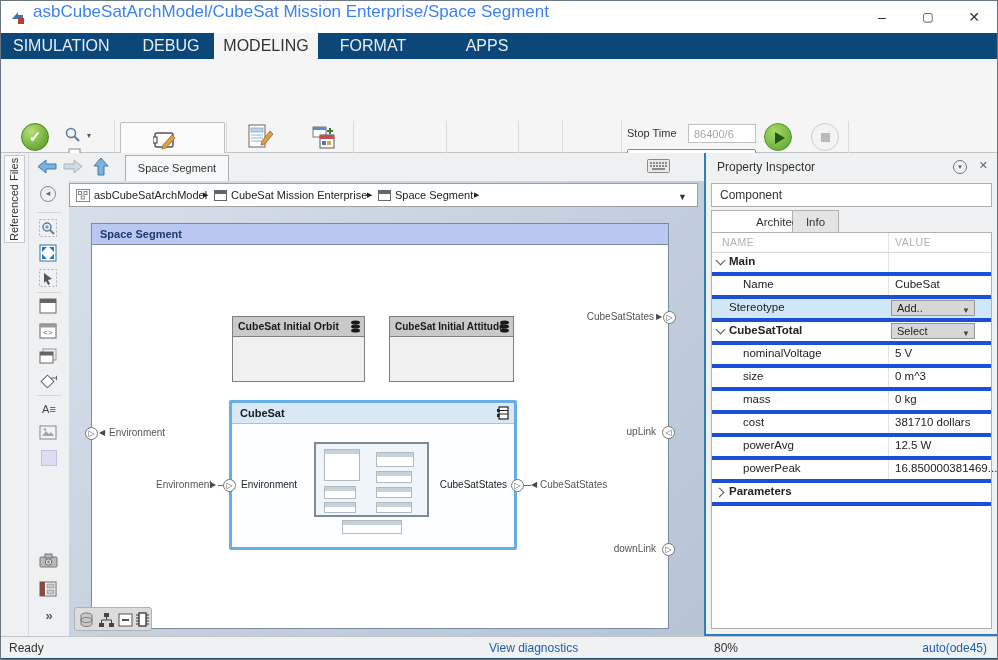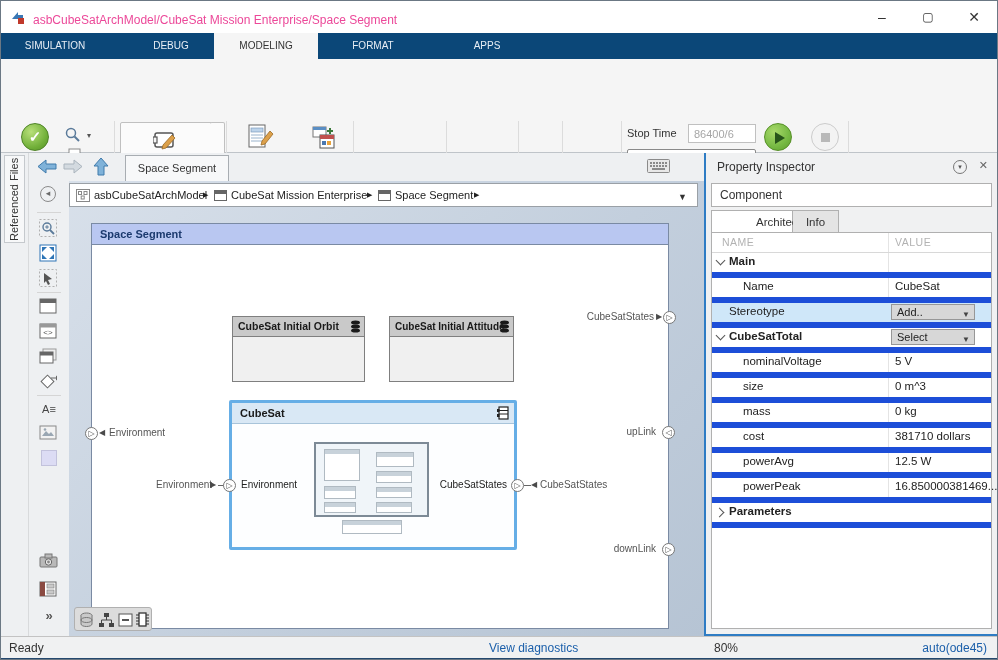--- a/index.html
+++ b/index.html
@@ -1,24 +1,24 @@
 <!DOCTYPE html>
 <html><head>
 <meta charset="utf-8">
 <style>
   html,body{margin:0;padding:0;background:#dfe3e8;}
   .win{position:relative;width:998px;height:660px;background:#fff;font-family:"Liberation Sans",sans-serif;overflow:hidden;border:1px solid #6b7884;box-sizing:border-box;}
   .abs{position:absolute;}
   
   .titlebar{left:0;top:0;width:998px;height:32px;background:#fff;}
-  .title-text{left:32px;top:12px;font-size:12px;color:#ec4899;white-space:nowrap;}
+  .title-text{left:32px;top:1px;font-size:17px;color:#3b82f6;white-space:nowrap;}
   .winbtn{top:0;width:46px;height:32px;text-align:center;line-height:32px;font-size:14px;color:#333;}
   
   .tabstrip{left:0;top:32px;width:998px;height:26px;background:#0b4778;}
-  .tstab{top:0;height:26px;line-height:26px;color:#e8eef5;font-size:10px;text-align:center;}
+  .tstab{top:0;height:26px;line-height:26px;color:#e8eef5;font-size:16px;text-align:center;}
   .tstab.active{background:#f5f5f5;color:#333;}
   .qat{top:37px;height:18px;line-height:18px;color:#e8eef5;font-size:14px;text-align:center;}
   .qat.dim{color:#7f9cb8;}
   
   .ribbon{left:0;top:58px;width:998px;height:94px;background:#f5f5f5;border-bottom:1px solid #bfc4c9;box-sizing:border-box;}
   .rdiv{top:62px;width:1px;height:74px;background:#dcdcdc;}
   .rlabel{top:135px;font-size:10px;color:#8a8a8a;text-align:center;letter-spacing:.4px;}
   .rtext{font-size:11px;color:#333;text-align:center;line-height:13px;}
   .caret{font-size:8px;color:#555;}
   .bigbtn{border:1px solid #c0c0c0;background:#fbfbfb;border-radius:2px;}
@@ -61,21 +61,21 @@
   .pbar{left:73px;top:606px;width:78px;height:24px;background:#dcdcdc;border:1px solid #b0b0b0;border-radius:3px;box-sizing:border-box;}
   
   .inspector{left:703px;top:152px;width:295px;height:483px;background:#f0f1f2;border-left:2px solid #2e7cc4;border-right:2px solid #2e7cc4;border-bottom:2px solid #2e7cc4;box-sizing:border-box;}
   .insp-title{left:11px;top:7px;font-size:12px;color:#333;}
   .insp-box{left:5px;top:30px;width:281px;height:24px;background:#fff;border:1px solid #b0b0b0;box-sizing:border-box;font-size:12px;color:#333;line-height:22px;padding-left:8px;}
   .itab{top:57px;height:23px;box-sizing:border-box;font-size:11.5px;color:#333;text-align:center;line-height:22px;}
   .itab.active{background:#fff;border:1px solid #b0b0b0;border-bottom:1px solid #fff;padding-left:44px;}
   .itab.idle{background:#e4e4e4;border:1px solid #b0b0b0;}
   .itable{left:5px;top:79px;width:281px;height:397px;background:#fff;border:1px solid #b0b0b0;box-sizing:border-box;}
   .ihdr{height:19px;border-bottom:1px solid #d8d8d8;font-size:10.5px;color:#b2b2b2;letter-spacing:.5px;}
-  .irow{position:relative;height:19px;border-bottom:6px solid #1d4ed8;font-size:11.5px;color:#222;}
+  .irow{position:relative;height:19px;border-bottom:4px solid #1d4ed8;font-size:11.5px;color:#222;}
   .irow .nm{position:absolute;left:31px;top:2px;}
   .irow .val{position:absolute;left:183px;top:2px;white-space:nowrap;}
   .irow.grp .nm{left:17px;font-weight:bold;}
   .vdiv{position:absolute;left:176px;top:0;width:1px;height:19px;background:#e4e4e4;}
   .chev{position:absolute;left:5px;top:6px;width:6px;height:6px;border-right:1.5px solid #555;border-bottom:1.5px solid #555;}
   .chev.open{transform:rotate(45deg);top:4px;}
   .chev.closed{transform:rotate(-45deg);left:4px;}
   .ddl{position:absolute;left:179px;top:1px;width:84px;height:16px;background:#d7d7d7;border:1px solid #979797;box-sizing:border-box;font-size:11px;color:#222;line-height:14px;padding-left:5px;}
   .ddl .dc{position:absolute;right:4px;top:3px;font-size:8px;color:#444;}
   .hl{background:#cfe7f9;}

